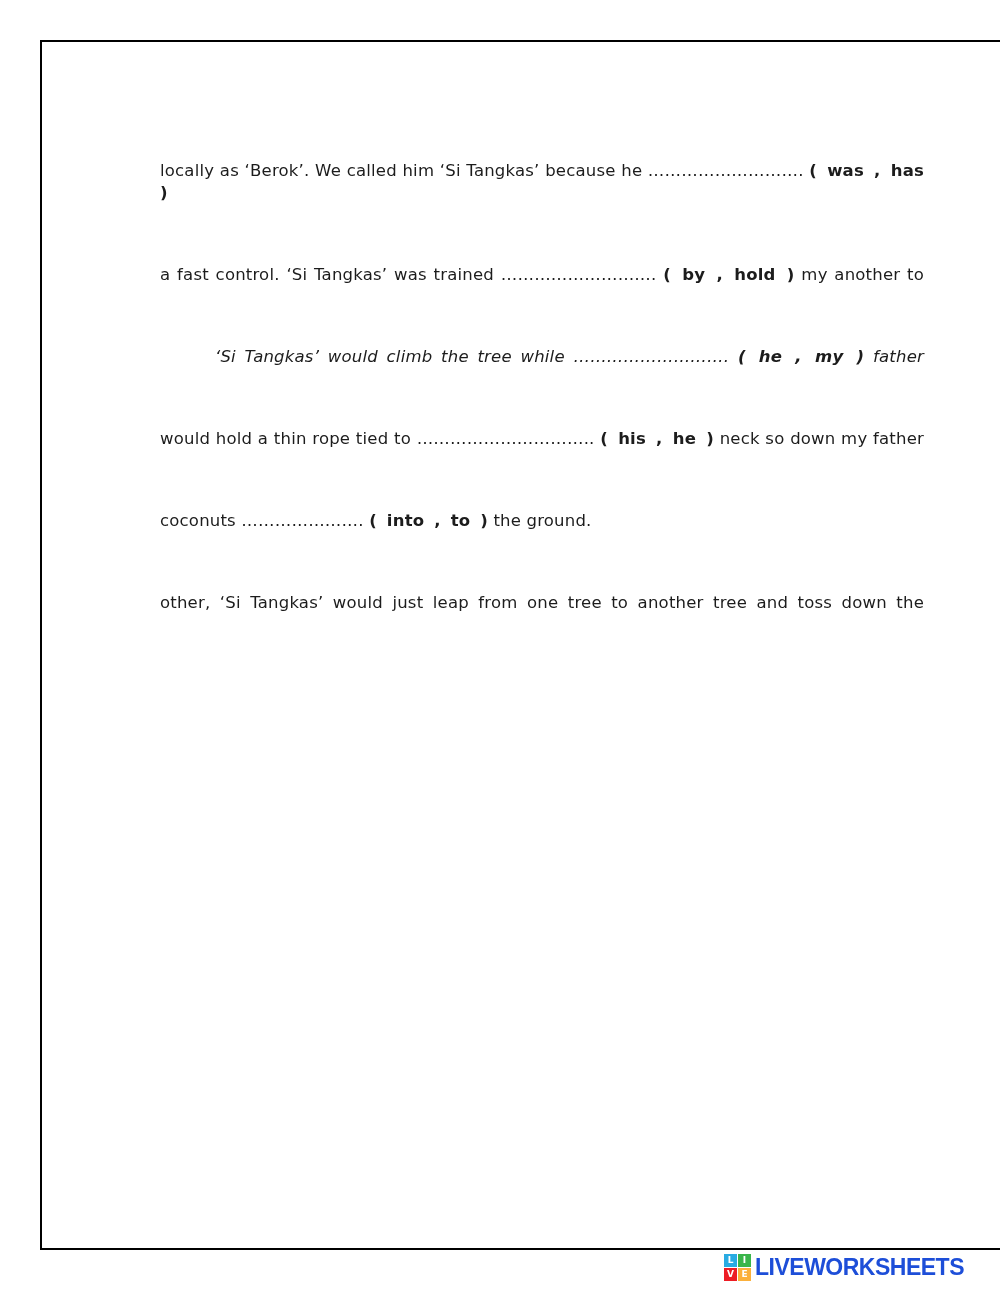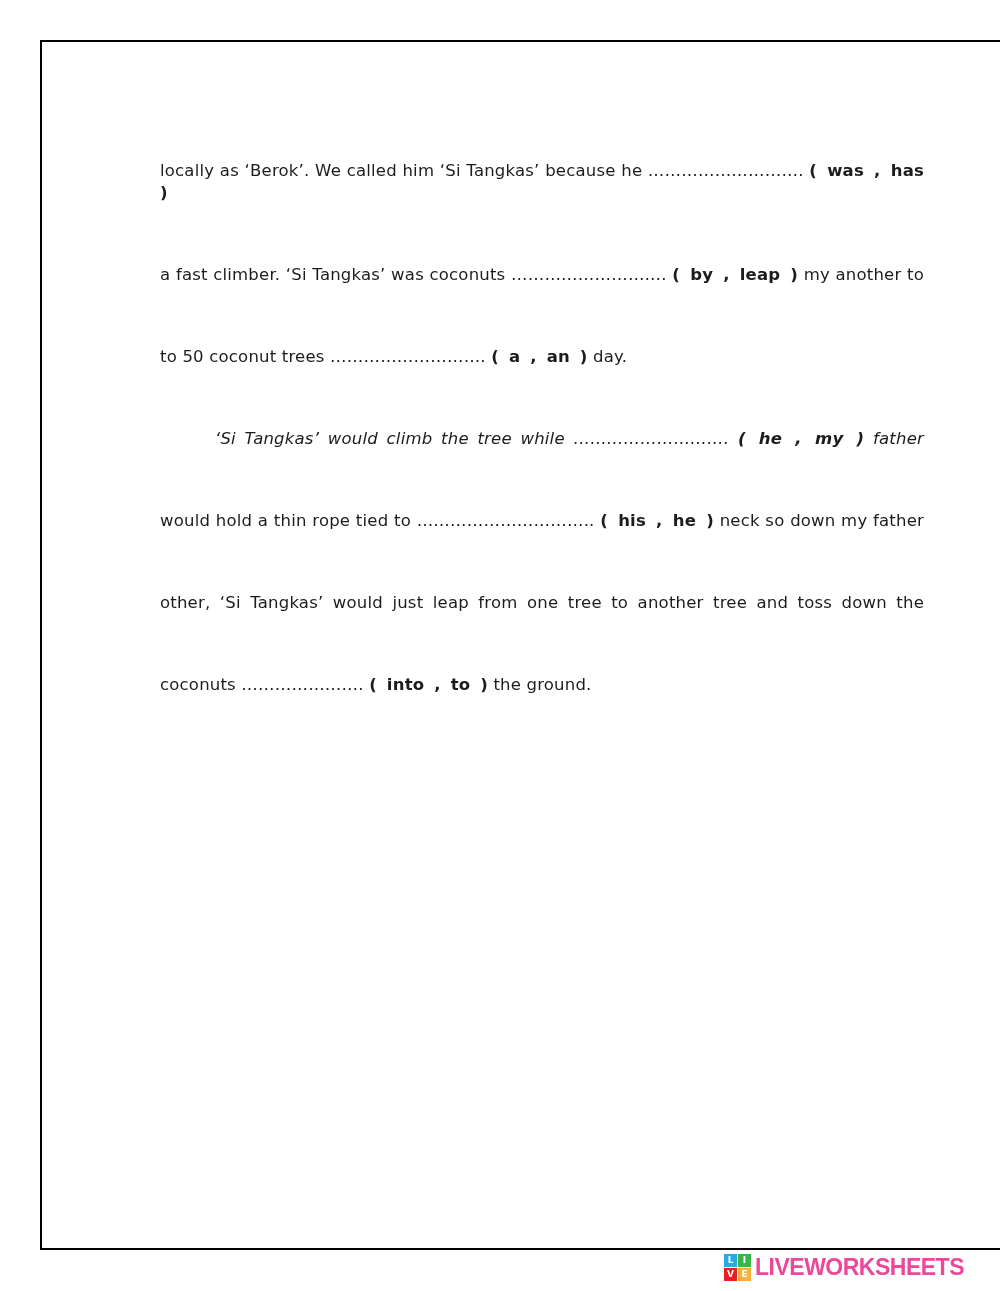--- a/index.html
+++ b/index.html
@@ -70,71 +70,66 @@
     align-items: center;
     justify-content: center;
     color: #ffffff;
     font-size: 9px;
     font-weight: bold;
     line-height: 1;
   }
   .lw-text {
     font-size: 23px;
     font-weight: bold;
-    color: #ec4899;
+    color: #1d4ed8;
     letter-spacing: -0.5px;
     font-family: "Liberation Sans", sans-serif;
   }
 </style>
 </head>
 <body>
 
 <div class="sheet">
   <div class="content">
 
     <div class="line just">
       <span>locally as ‘Berok’. We called him ‘Si Tangkas’ because he ……………………….</span>
       <span class="choice">( was , has )</span>
       <span></span>
     </div>
 
     <div class="line just">
-      <span>a fast climber. ‘Si Tangkas’ was coconuts ……………………….</span>
-      <span class="choice">( by , leap )</span>
+      <span>a fast control. ‘Si Tangkas’ was trained ……………………….</span>
+      <span class="choice">( by , hold )</span>
       <span>my another to</span>
     </div>
 
 
-    <div class="line">
-      <span>to 50 coconut trees ……………………….</span>
-      <span class="choice">( a , an )</span>
-      <span>day.</span>
-    </div>
 
     <div class="line just indent gap">
       <span>‘Si Tangkas’ would climb the tree while ……………………….</span>
       <span class="choice">( he , my )</span>
       <span>father</span>
     </div>
 
     <div class="line just">
       <span>would hold a thin rope tied to …………………………..</span>
       <span class="choice">( his , he )</span>
       <span>neck so down my father</span>
     </div>
 
 
-    <div class="line just">
-      <span>other, ‘Si Tangkas’ would just leap from one tree to another tree and toss down the</span>
-    </div>
-
     <div class="line">
       <span>coconuts ………………….</span>
       <span class="choice">( into , to )</span>
       <span>the ground.</span>
+    </div>
+
+    <div class="line just">
+      <span>other, ‘Si Tangkas’ would just leap from one tree to another tree and toss down the</span>
     </div>
 
   </div>
 </div>
 
 <div class="footer">
   <span class="lw-icon">
     <span class="sq" style="background: rgb(41, 171, 226);">L</span>
     <span class="sq" style="background: rgb(57, 181, 74);">I</span>
     <span class="sq" style="background: rgb(237, 28, 36);">V</span>

